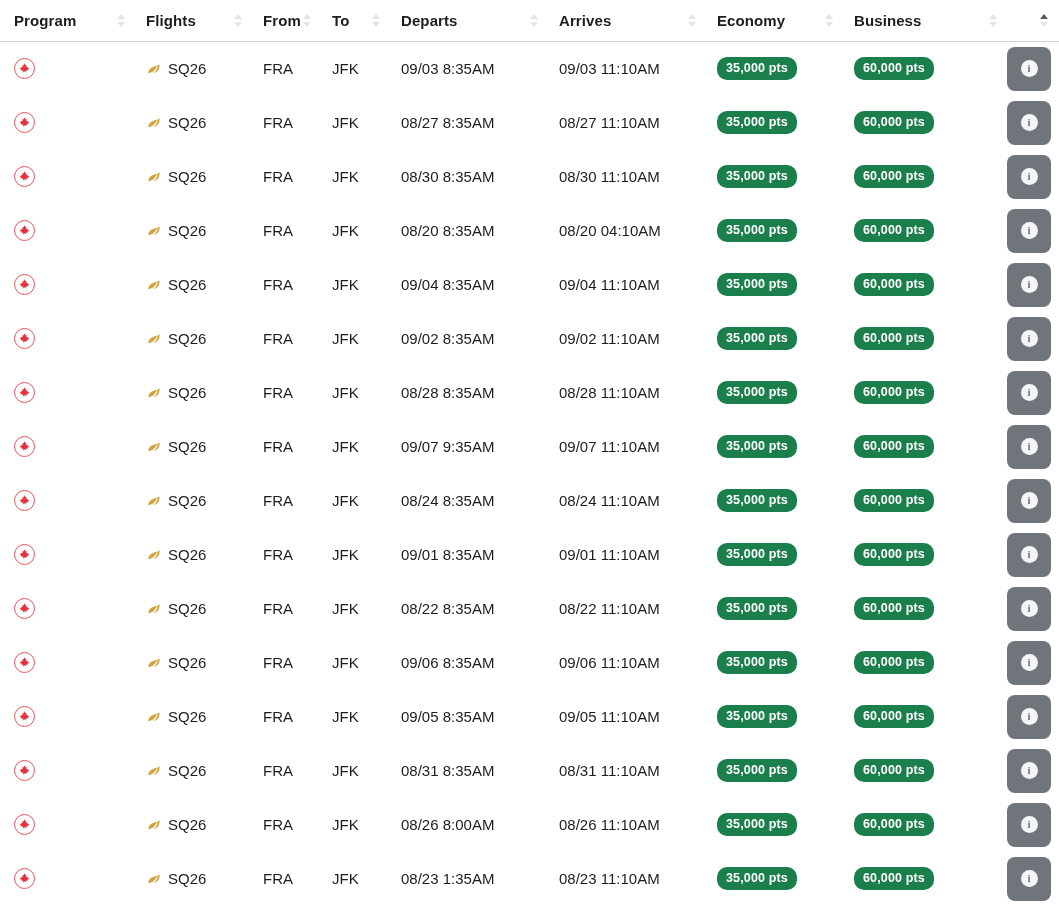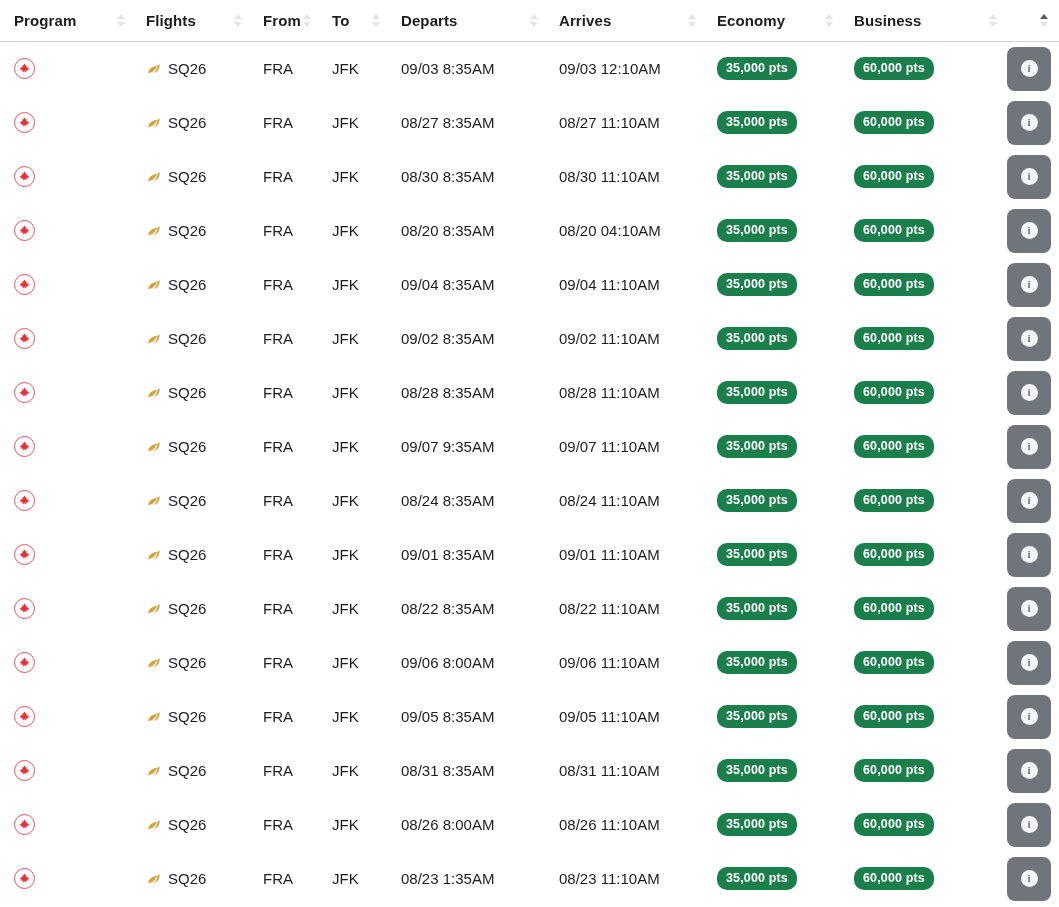--- a/index.html
+++ b/index.html
@@ -234,21 +234,21 @@
             <div class="flight-cell">
               <svg class="sq-bird" viewBox="0 0 24 24" aria-hidden="true">
                 <path fill="#d2a23c" d="M3.2 18.9c2.4.4 5.1-.2 7.4-1.7 2.6-1.7 4.6-4.4 6.1-7.1.7-1.3 1.3-2.6 2-3.8-.3 2.9-1 5.9-2.5 8.5-1.1 2-2.7 3.7-4.7 4.5 3.2-.2 6.1-2 7.9-4.6 1.9-2.8 2.6-6.3 2.4-9.6-1.6 1.5-3.6 2.4-5.7 3-2.6.8-5.3 1.3-7.6 2.8-1.9 1.2-3.4 3-4.3 5-.4.9-.7 1.9-1 2.9z"></path>
               </svg>
               <span class="flight-code">SQ26</span>
             </div>
           </td>
           <td class="cell-pad">FRA</td>
           <td class="cell-pad">JFK</td>
           <td class="cell-pad">09/03 8:35AM</td>
-          <td class="cell-pad">09/03 12:10AM</td>
+          <td class="cell-pad">09/03 11:10AM</td>
           <td class="cell-pad"><span class="pts-badge">35,000 pts</span></td>
           <td class="cell-pad"><span class="pts-badge">60,000 pts</span></td>
           <td class="action-cell">
             <button class="info-btn">
               <span class="info-dot">i</span>
             </button>
           </td>
         </tr>
         <tr>
           <td class="program-cell"><span class="ac-logo">
@@ -519,21 +519,21 @@
           <td>
             <div class="flight-cell">
               <svg class="sq-bird" viewBox="0 0 24 24" aria-hidden="true">
                 <path fill="#d2a23c" d="M3.2 18.9c2.4.4 5.1-.2 7.4-1.7 2.6-1.7 4.6-4.4 6.1-7.1.7-1.3 1.3-2.6 2-3.8-.3 2.9-1 5.9-2.5 8.5-1.1 2-2.7 3.7-4.7 4.5 3.2-.2 6.1-2 7.9-4.6 1.9-2.8 2.6-6.3 2.4-9.6-1.6 1.5-3.6 2.4-5.7 3-2.6.8-5.3 1.3-7.6 2.8-1.9 1.2-3.4 3-4.3 5-.4.9-.7 1.9-1 2.9z"></path>
               </svg>
               <span class="flight-code">SQ26</span>
             </div>
           </td>
           <td class="cell-pad">FRA</td>
           <td class="cell-pad">JFK</td>
-          <td class="cell-pad">09/06 8:00AM</td>
+          <td class="cell-pad">09/06 8:35AM</td>
           <td class="cell-pad">09/06 11:10AM</td>
           <td class="cell-pad"><span class="pts-badge">35,000 pts</span></td>
           <td class="cell-pad"><span class="pts-badge">60,000 pts</span></td>
           <td class="action-cell">
             <button class="info-btn">
               <span class="info-dot">i</span>
             </button>
           </td>
         </tr>
         <tr>

